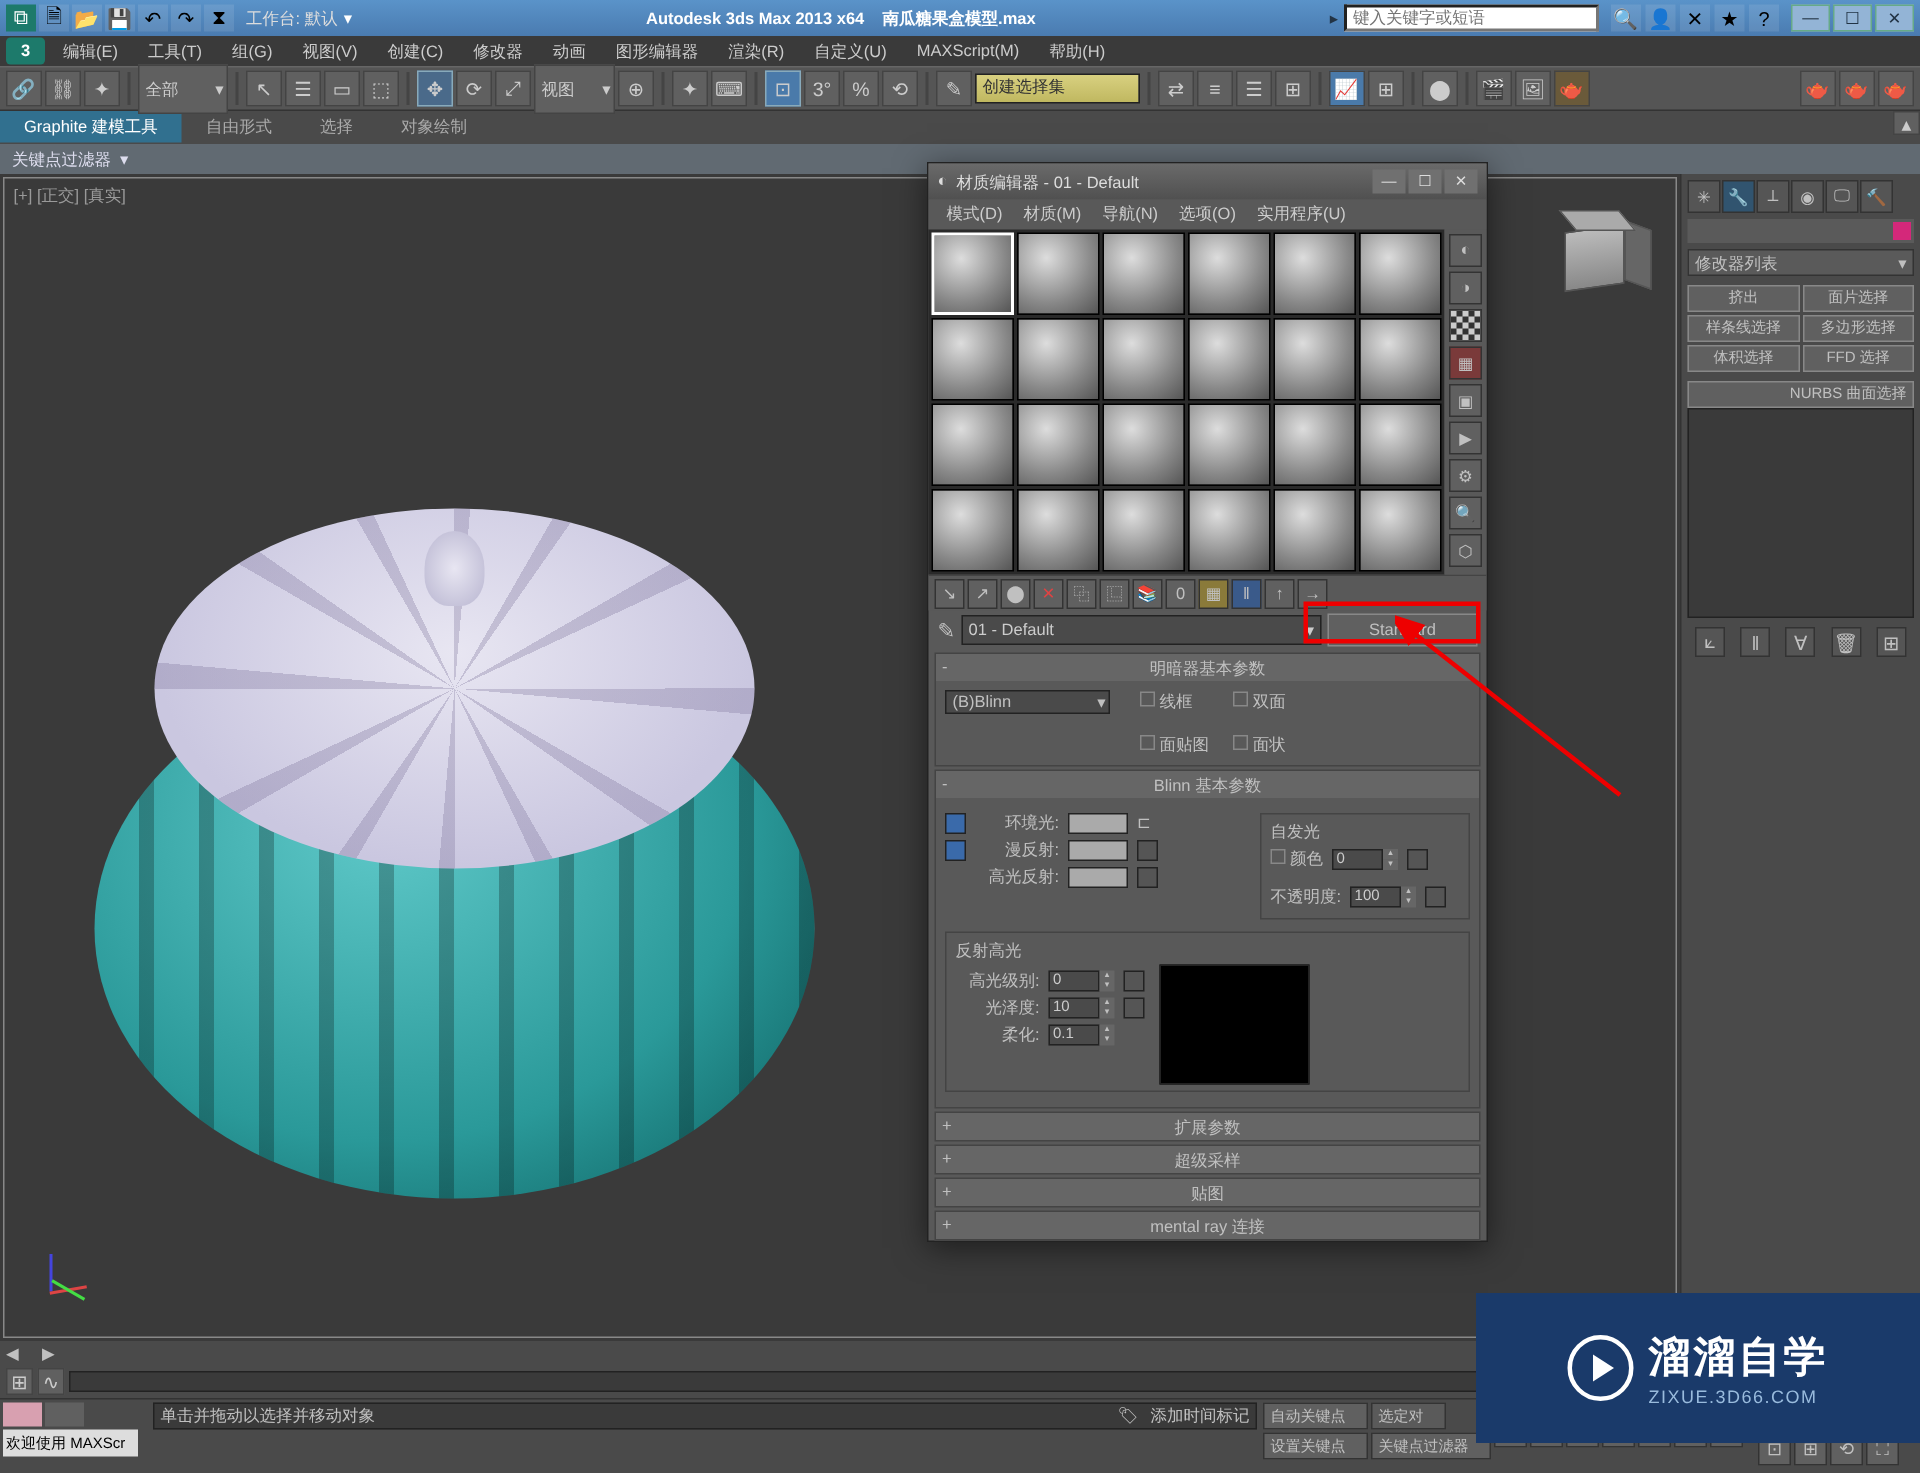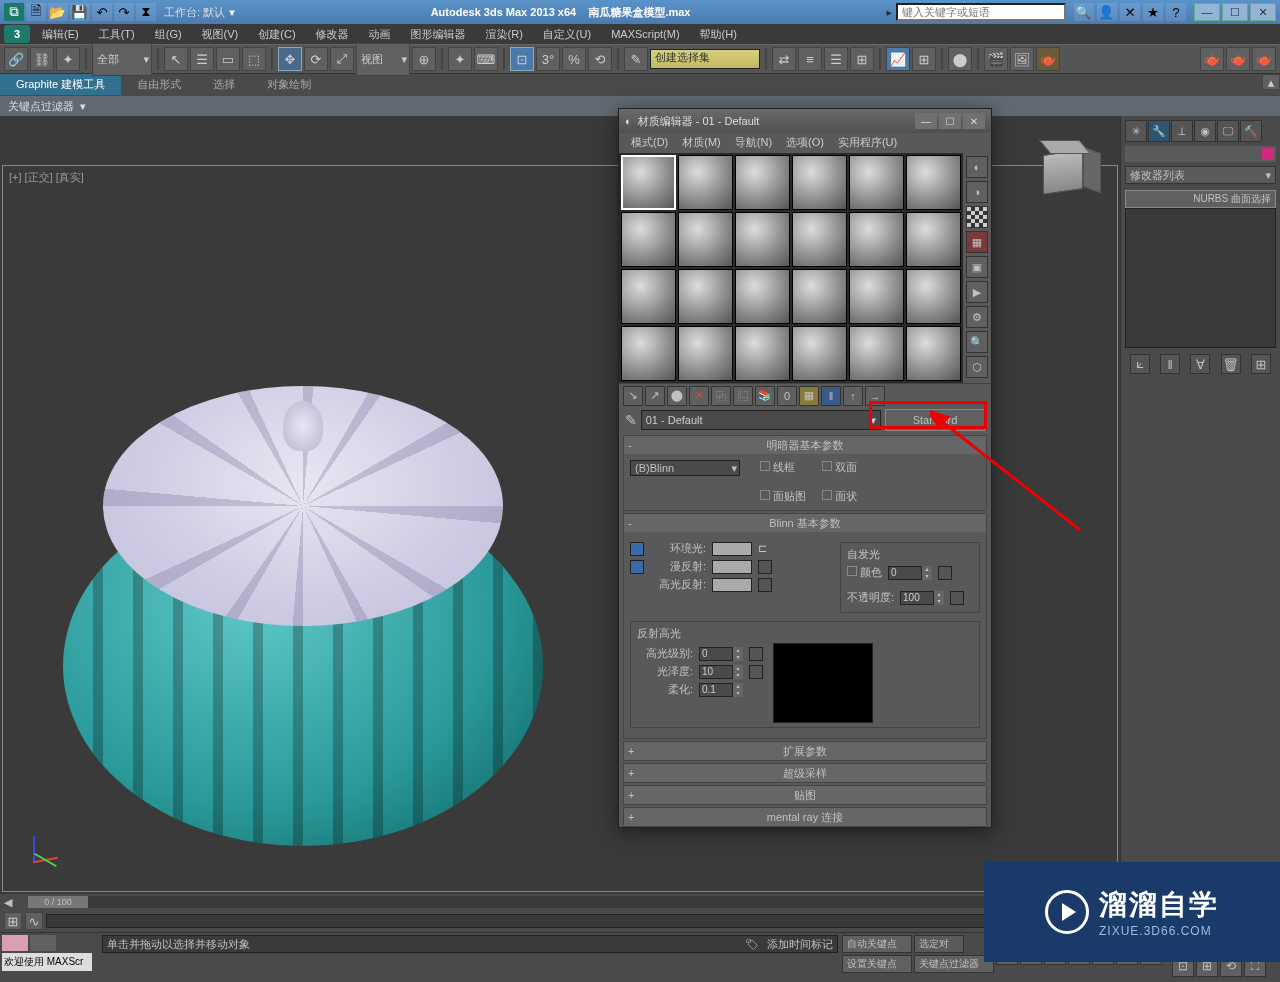--- a/index.html
+++ b/index.html
@@ -31,21 +31,21 @@
 
 
 .ribbon { height: 22px; background: #4a4a4a; display:flex; align-items:flex-start; }
 .ribbon-tab { padding: 3px 16px; color:#aaa; }
 .ribbon-tab.active { background: #31708f; color:#fff; }
 .ribbon-sub { height: 20px; background: #616a72; display:flex;align-items:center; padding:0 8px; color:#dde; }
 
 
 .main { display: flex; height: 778px; }
 .viewport-area { flex: 1; background: #3a3a3a; position: relative; }
-.viewport { position: absolute; inset: 2px; border: 1px solid #888; background: #3a3a3a; margin-top: 47px; }
+.viewport { position: absolute; inset: 2px; border: 1px solid #888; background: #3a3a3a; }
 .viewport .vp-label { position:absolute; top:4px; left:6px; color:#999; font-size:11px; }
 
 
 .model { position:absolute; left: 50px; top: 200px; width: 500px; height: 500px; }
 .pumpkin { position:absolute; left:50%; top:60%; transform:translate(-50%,-50%); width:480px; height:360px; background: radial-gradient(ellipse at 40% 30%, #5fc9c9, #2a9999 60%, #0a5a5a); border-radius: 50%; }
 .pumpkin::before { content:''; position:absolute; inset:0; background: repeating-linear-gradient(90deg, transparent 0 30px, rgba(0,0,0,0.25) 30px 40px); border-radius:50%; }
 .lid { position:absolute; left:50%; top:28%; transform:translate(-50%,-50%); width:400px; height:240px; background: radial-gradient(ellipse at 50% 40%, #e8e6f2, #cac7e0 70%); border-radius:50%; }
 .lid::before { content:''; position:absolute; inset:0; background: repeating-conic-gradient(from 0deg, rgba(120,110,150,0.3) 0deg 5deg, transparent 5deg 30deg); border-radius:50%; }
 .knob { position:absolute; left:50%; top:12%; transform:translate(-50%,-50%); width:40px; height:50px; background: radial-gradient(ellipse, #e8e6f2, #b8b5d0); border-radius: 50% 50% 40% 40%; }
 
@@ -280,20 +280,28 @@
       <div class="cmd-tab">◉</div>
       <div class="cmd-tab">🖵</div>
       <div class="cmd-tab">🔨</div>
     </div>
     <div class="cmd-color">
       <div class="swatch"></div>
     </div>
     <div class="cmd-drop">
       <span>修改器列表</span>
       <span style="margin-left:auto;">▾</span>
+    </div>
+    <div class="cmd-btns">
+      <div class="cmd-btn">挤出</div>
+      <div class="cmd-btn">面片选择</div>
+      <div class="cmd-btn">样条线选择</div>
+      <div class="cmd-btn">多边形选择</div>
+      <div class="cmd-btn">体积选择</div>
+      <div class="cmd-btn">FFD 选择</div>
     </div>
     <div class="cmd-btn" style="width:100%;text-align:right;padding-right:4px;">NURBS 曲面选择</div>
     <div class="cmd-stack"></div>
     <div class="cmd-icons">
       <div class="cmd-icon">⟀</div>
       <div class="cmd-icon">‖</div>
       <div class="cmd-icon">∀</div>
       <div class="cmd-icon">🗑</div>
       <div class="cmd-icon">⊞</div>
     </div>
@@ -530,23 +538,20 @@
   <defs>
       <marker id="ah" markerWidth="10" markerHeight="10" refX="2" refY="3" orient="auto">
         <path d="M0,0 L0,6 L8,3 z" fill="#e00"></path>
       </marker>
     </defs>
   <line x1="150" y1="120" x2="10" y2="10" stroke="#e00" stroke-width="3" marker-end="url(#ah)"></line>
 </svg>
 
 <div class="timeline">
   <span style="width:24px;">◀</span>
-  <div class="time-slider">
-      <div class="time-thumb">0 / 100</div>
-    </div>
   <span style="width:24px;">▶</span>
 </div>
 <div class="trackbar">
   <div class="tb-btn" style="width:18px;height:18px;">⊞</div>
   <div class="tb-btn" style="width:18px;height:18px;">∿</div>
   <div class="tb-ruler"></div>
 </div>
 
 <div class="statusbar">
   <div class="sb-left">

